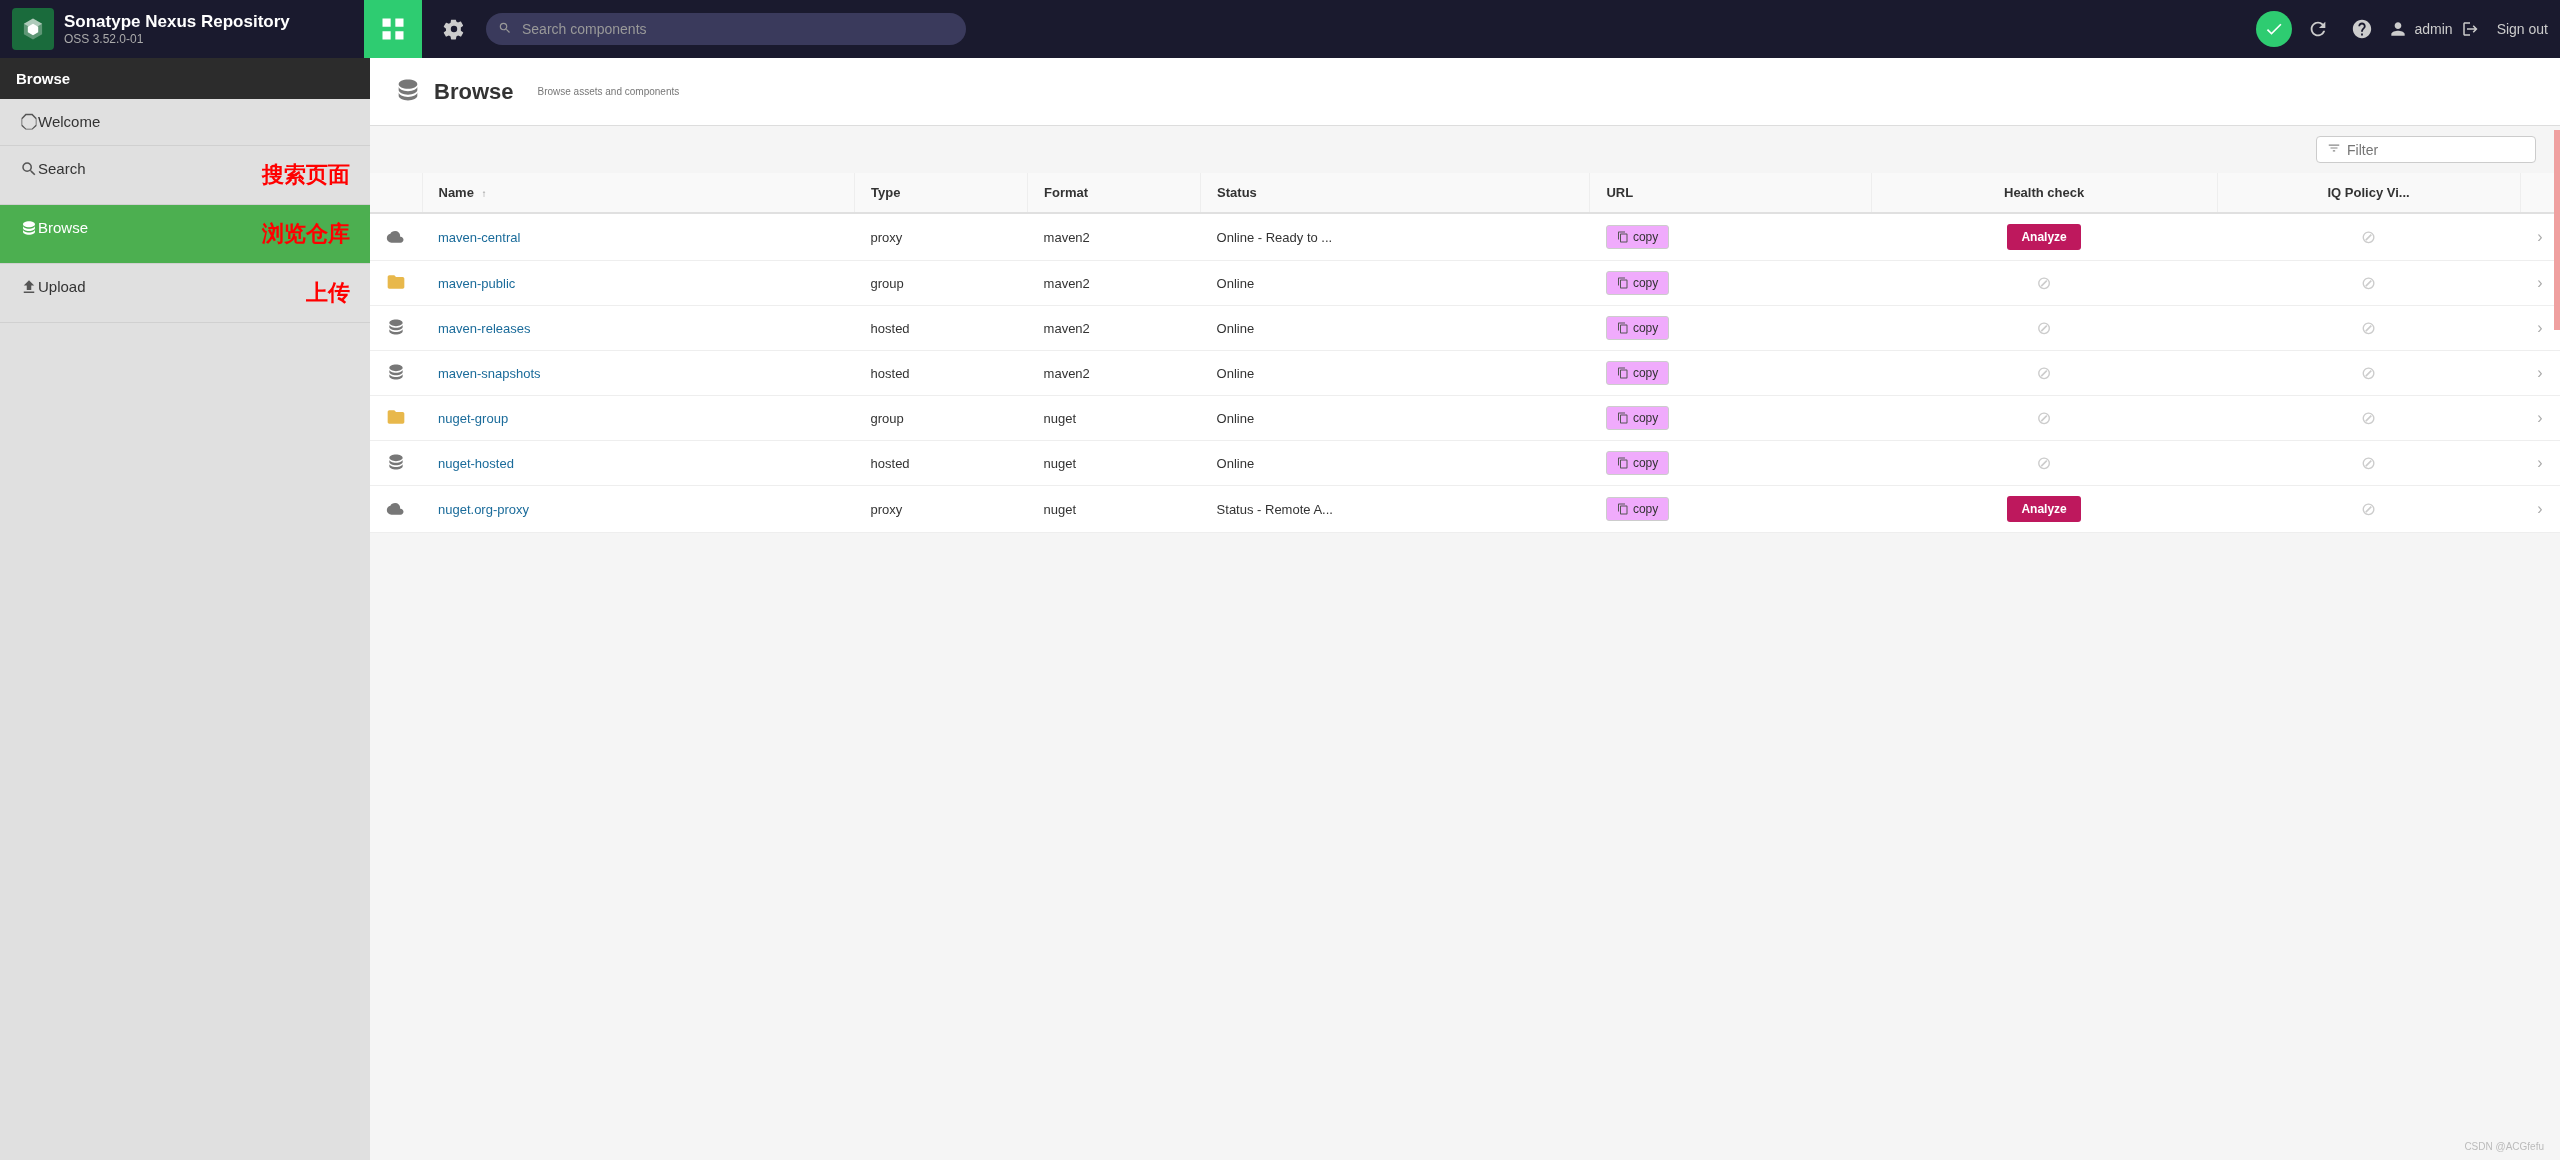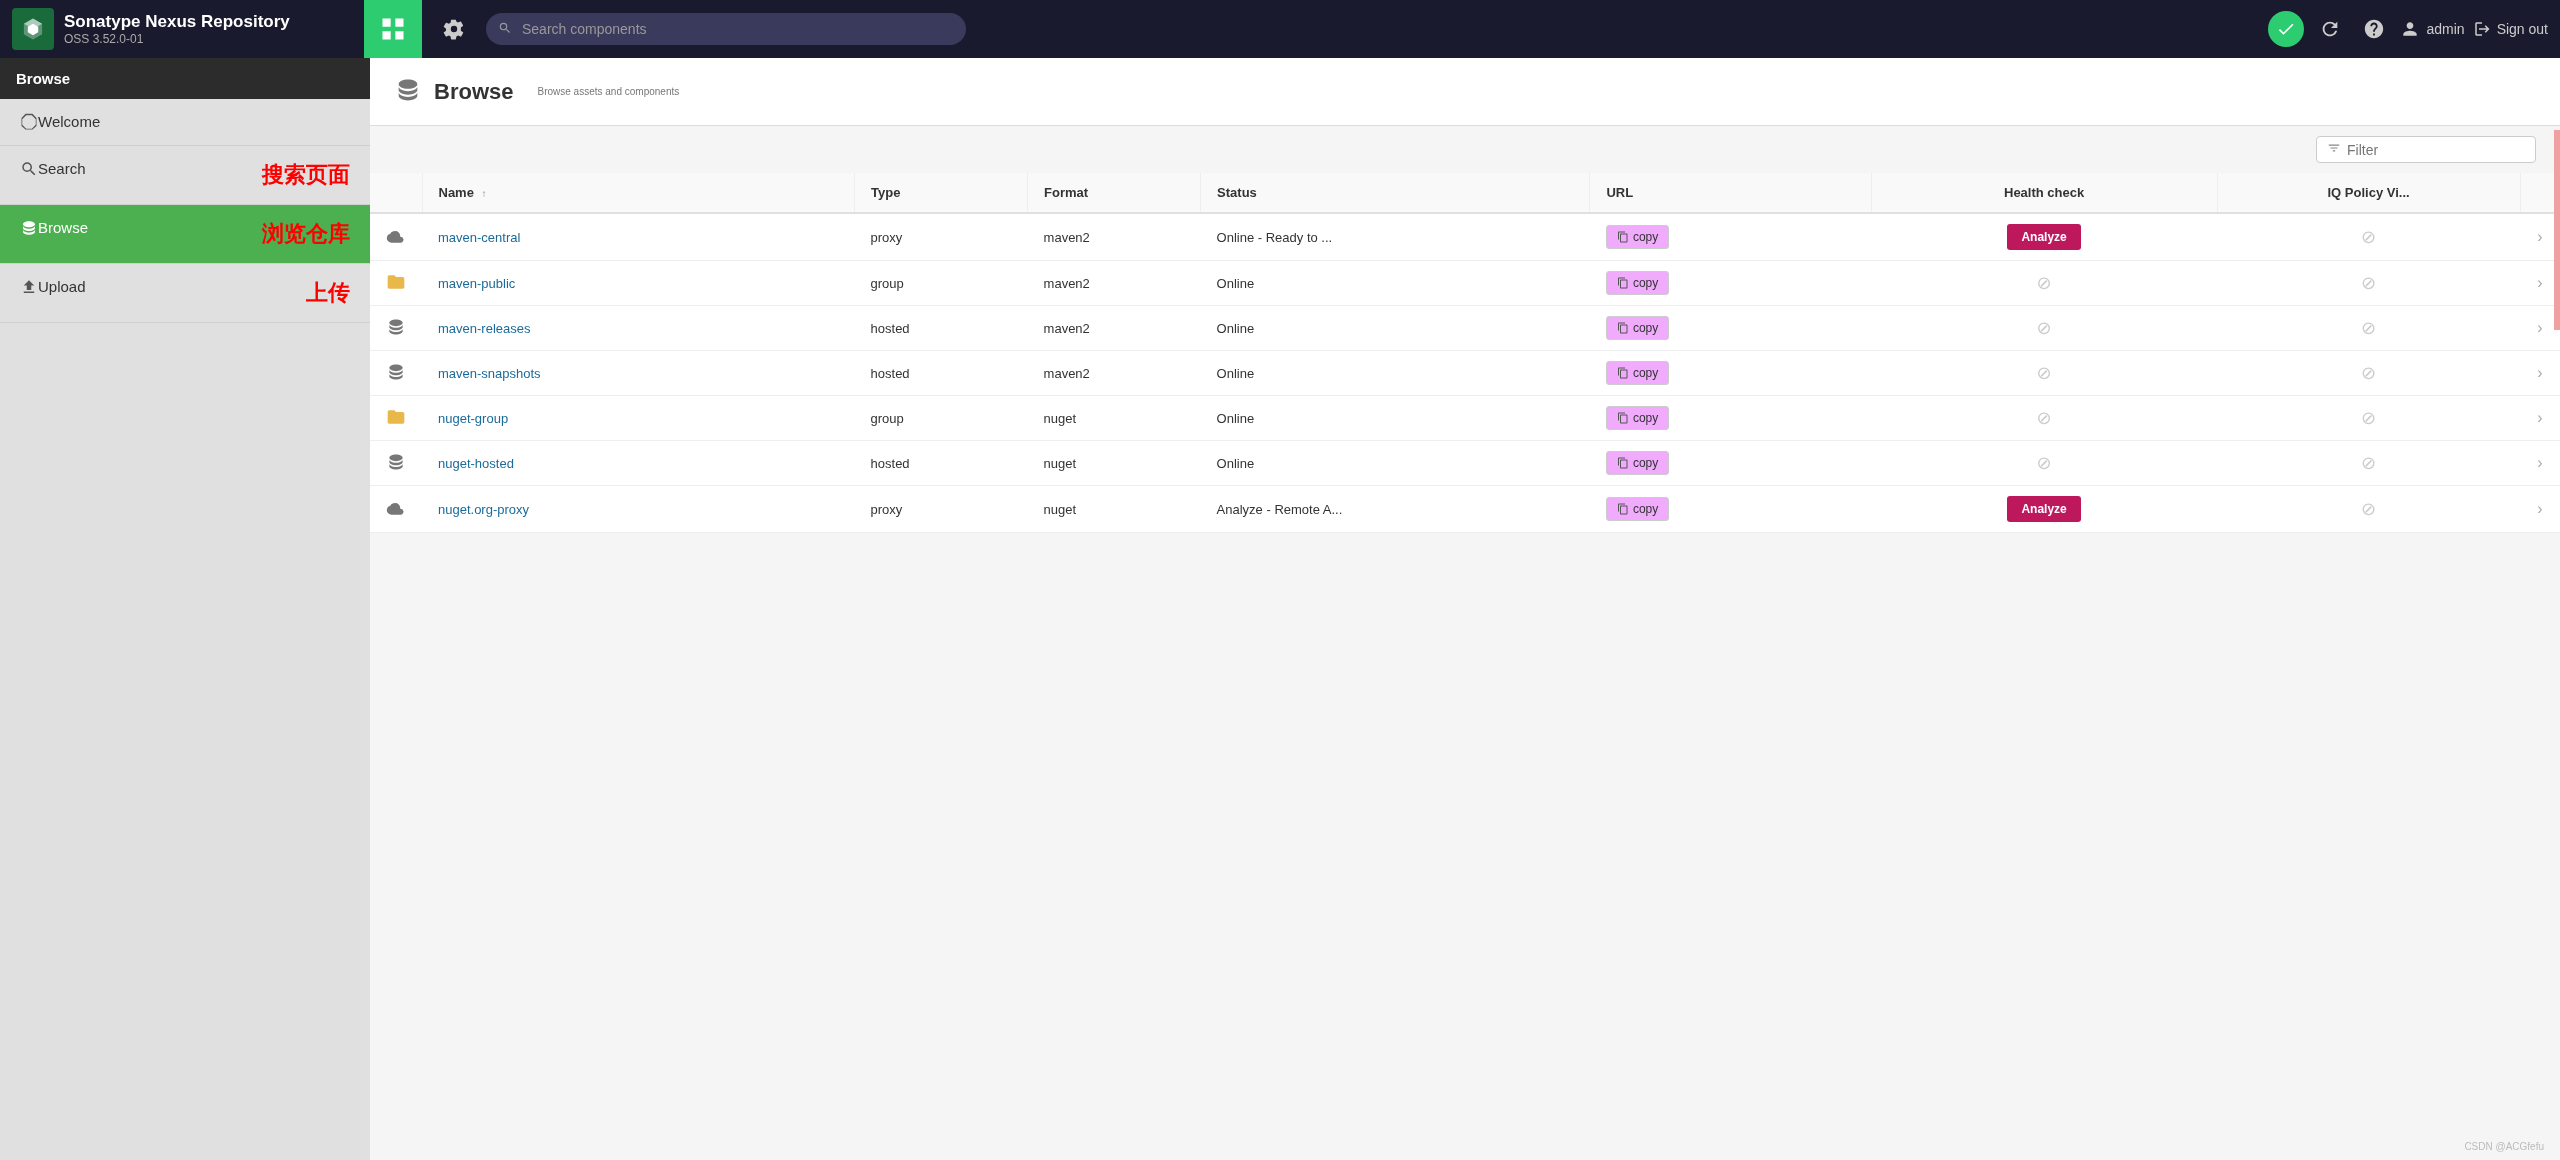--- a/index.html
+++ b/index.html
@@ -98,21 +98,21 @@
     .status-green svg { width: 20px; height: 20px; fill: white; }
 
     .admin-btn {
       display: flex; align-items: center; gap: 6px;
       background: none; border: none; cursor: pointer;
       color: #ccc; font-size: 14px;
     }
     .admin-btn svg { width: 20px; height: 20px; fill: #ccc; }
 
     .signout-btn {
-      display: flex; align-items: center; gap: 6px;
+      display: flex; align-items: center; gap: 18px;
       background: none; border: none; cursor: pointer;
       color: #ccc; font-size: 14px;
       white-space: nowrap;
     }
     .signout-btn svg { width: 18px; height: 18px; fill: #ccc; }
 
     
     .layout {
       display: flex;
       margin-top: 58px;
@@ -599,21 +599,21 @@
   </tr>
             <tr>
     <td><svg width="20" height="20" viewBox="0 0 24 24" fill="#777">
                   <path d="M6.5 20Q4.22 20 2.61 18.43 1 16.85 1 14.58q0-1.95 1.17-3.48 1.18-1.53 3.08-1.95Q5.75 7.9 7.37 6.95 9 6 11 6q2.55 0 4.28 1.73Q17 9.45 17 12v1h.5q1.45 0 2.48 1.03Q21 15.05 21 16.5q0 1.45-1.02 2.47Q18.95 20 17.5 20z"></path>
                 </svg></td>
     <td class="name-col">
       <a class="repo-name-link">nuget.org-proxy</a>
     </td>
     <td class="type-col">proxy</td>
     <td class="format-col">nuget</td>
-    <td class="status-col">Analyze - Remote A...</td>
+    <td class="status-col">Status - Remote A...</td>
     <td class="url-col">
       <button class="copy-btn">
         <svg width="12" height="12" viewBox="0 0 24 24" fill="#555">
                     <path d="M16 1H4c-1.1 0-2 .9-2 2v14h2V3h12V1zm3 4H8c-1.1 0-2 .9-2 2v14c0 1.1.9 2 2 2h11c1.1 0 2-.9 2-2V7c0-1.1-.9-2-2-2zm0 16H8V7h11v14z"></path>
                   </svg>
         copy
       </button>
     </td>
     <td class="health-col"><button class="analyze-btn">Analyze</button></td>
     <td class="iq-col"><span class="disabled-icon">⊘</span></td>

